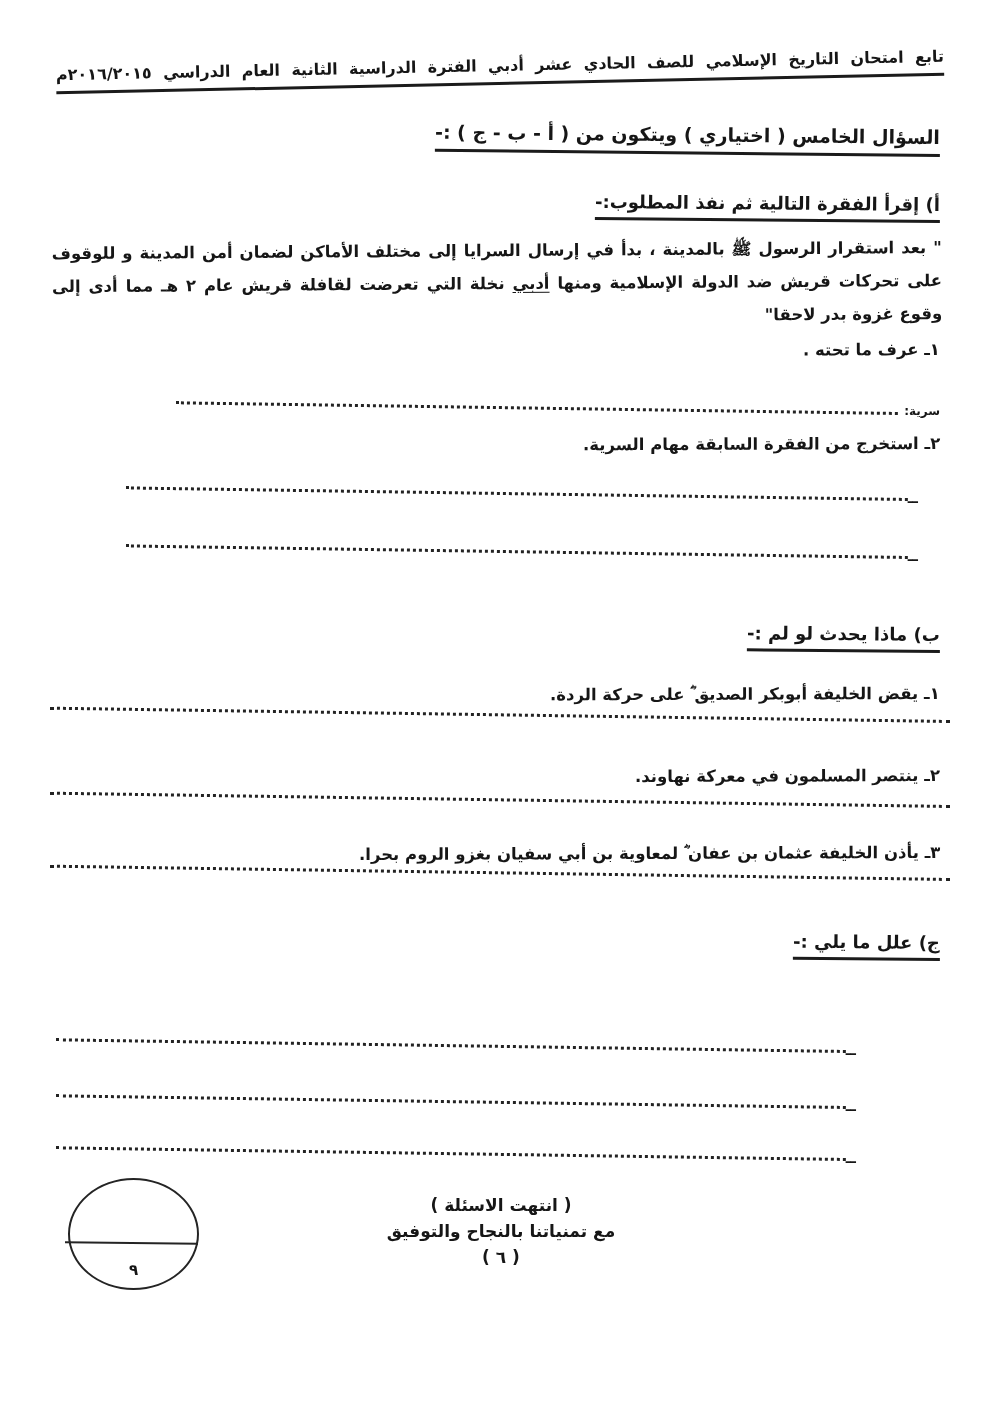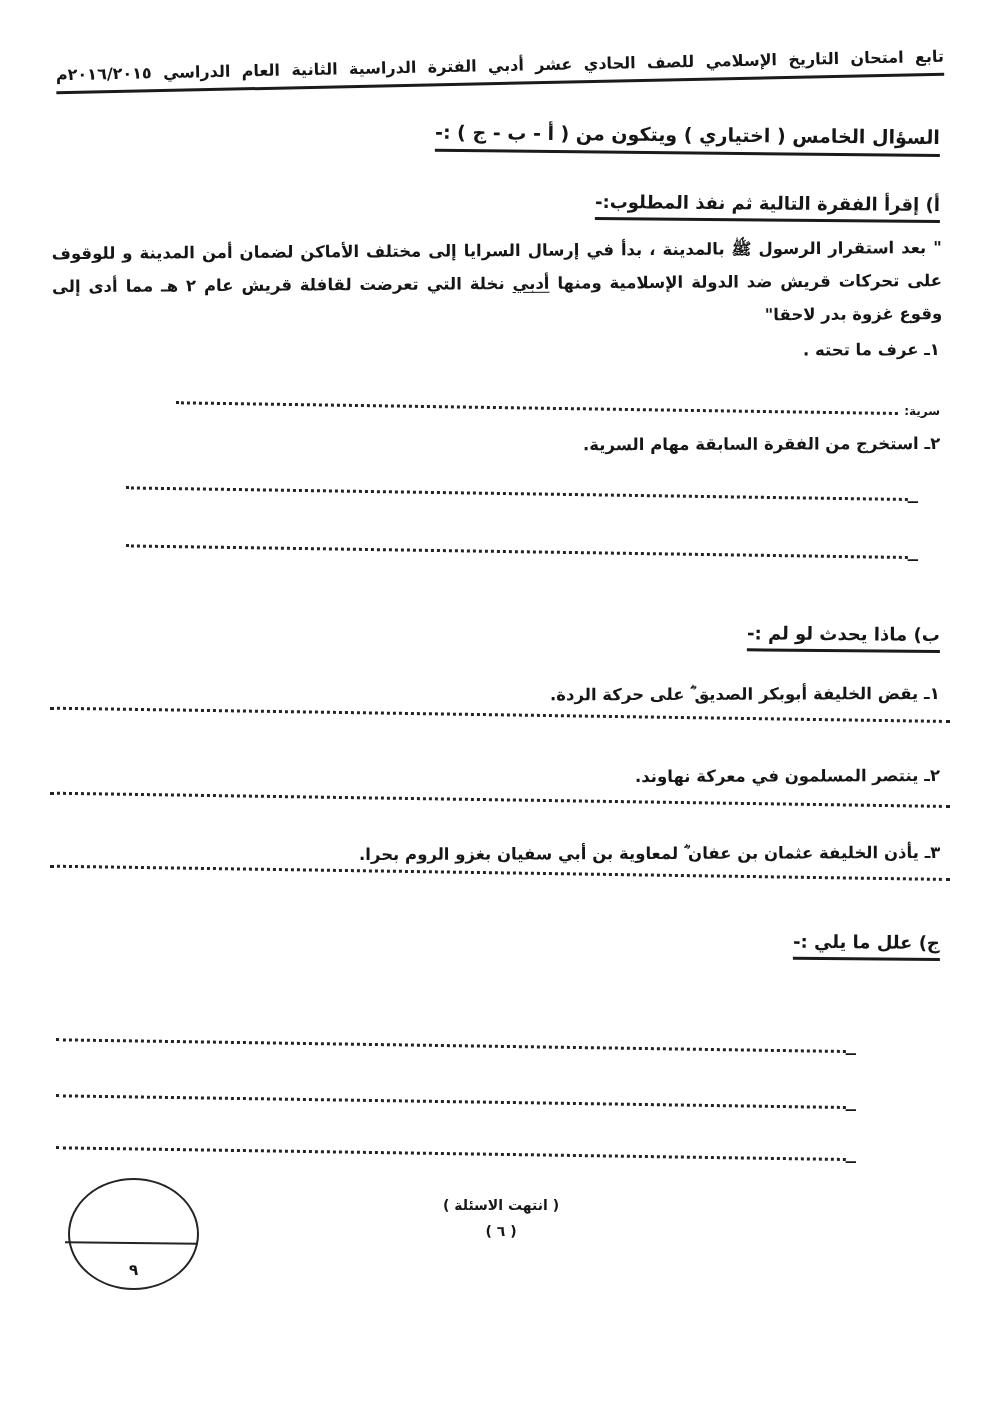--- a/index.html
+++ b/index.html
@@ -112,21 +112,21 @@
     width: 900px;
   }
   .full-line .dotline { width: 100%; }
   .ans-c { left: 56px; width: 800px; }
   .footer-center {
     position: absolute;
     top: 1192px;
     left: 348px;
     width: 306px;
     text-align: center;
-    font-size: 14px;
+    font-size: 17px;
     font-weight: bold;
     line-height: 26px;
   }
   .stamp {
     position: absolute;
     left: 68px;
     top: 1178px;
     width: 127px;
     height: 108px;
     border: 2px solid #242424;
@@ -212,20 +212,21 @@
     <span class="dotline"></span>
   </div>
 
   <div class="ans-row ans-c" style="top:1140px">
     <span class="dash">ــ</span>
     <span class="dotline"></span>
   </div>
 
   <div class="footer-center">
     <div>( انتهت الاسئلة )</div>
+    <div>مع تمنياتنا بالنجاح والتوفيق</div>
     <div>( ٦ )</div>
   </div>
 
   <div class="stamp">
     <div class="chord"></div>
     <div class="num">٩</div>
   </div>
 
 </div>
 

